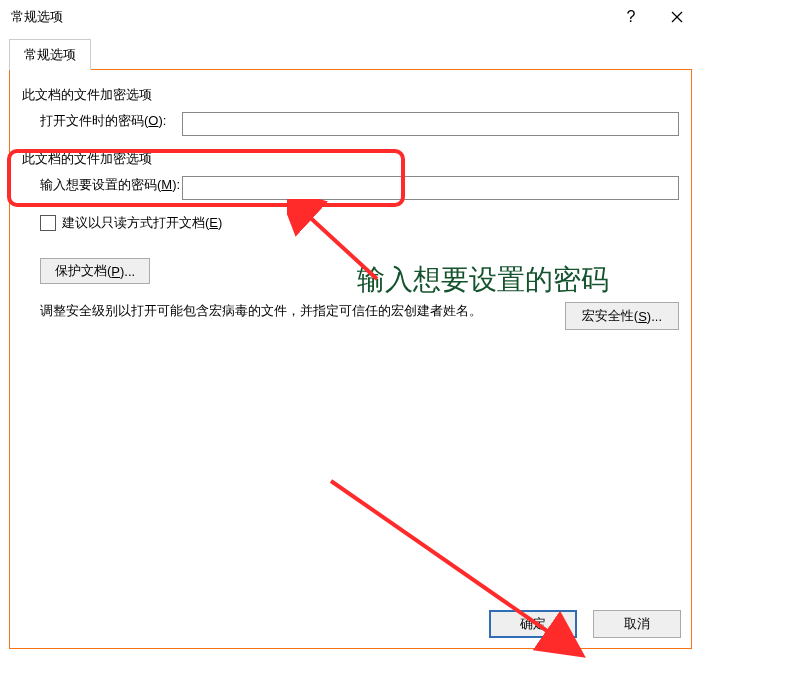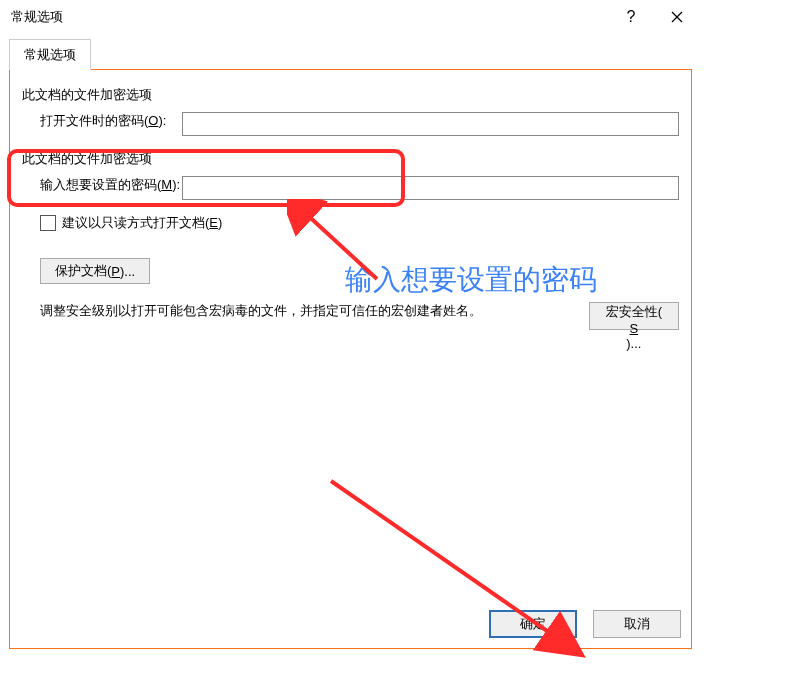--- a/index.html
+++ b/index.html
@@ -20,29 +20,29 @@
   .row{display:flex;align-items:flex-start;margin:6px 0 14px 0;}
   .row .label{width:160px;padding-left:18px;box-sizing:border-box;}
   .row .field{flex:1;}
   input.text{width:100%;height:24px;border:1px solid #888;background:#fff;padding:0 4px;box-sizing:border-box;}
   .checkbox-row{display:flex;align-items:center;padding-left:18px;margin:4px 0 24px 0;}
   .checkbox-row .box{width:14px;height:14px;border:1px solid #555;margin-right:6px;background:#fff;}
   .btn{border:1px solid #aaa;background:#efefef;height:26px;padding:9px 14px;display:inline-flex;align-items:center;cursor:default;font-family:inherit;font-size:13px;}
   .btn-protect{margin-left:18px;margin-top:2px;margin-bottom:12px;}
   .macro-row{display:flex;align-items:flex-start;margin-top:6px;}
   .macro-row .txt{padding-left:18px;flex:1;}
-  .btn-sec{height:28px;padding:0 16px;flex-direction:column;}
+  .btn-sec{height:28px;padding:0 16px;}
   
   .bottombar{position:absolute;right:10px;bottom:10px;display:flex;gap:16px;}
   .bottombar .btn{width:88px;justify-content:center;height:28px;}
   .btn-primary{border:2px solid #2f6db5;}
   
   .highlight{position:absolute;border:4px solid #ff2a2a;border-radius:10px;left:6px;top:148px;width:390px;height:50px;pointer-events:none;z-index:5;}
   
-  .anno{position:absolute;left:344px;top:260px;font-size:28px;color:#3b82f6;font-weight:400;pointer-events:none;z-index:5;white-space:nowrap;}
+  .anno{position:absolute;left:356px;top:260px;font-size:28px;color:#14532d;font-weight:400;pointer-events:none;z-index:5;white-space:nowrap;}
   
   .arrow{position:absolute;pointer-events:none;z-index:5;}
   .arrow svg{display:block;}
   .u{text-decoration:underline;}
 </style>
 </head>
 <body>
 
 <div class="window">
 

